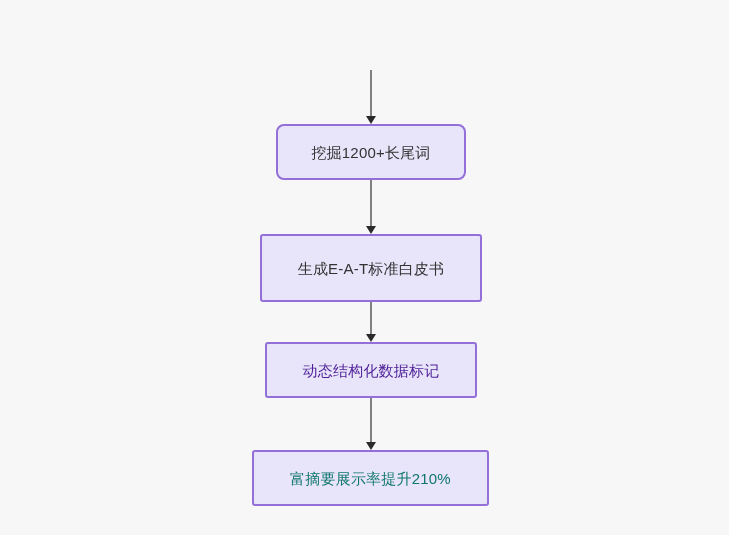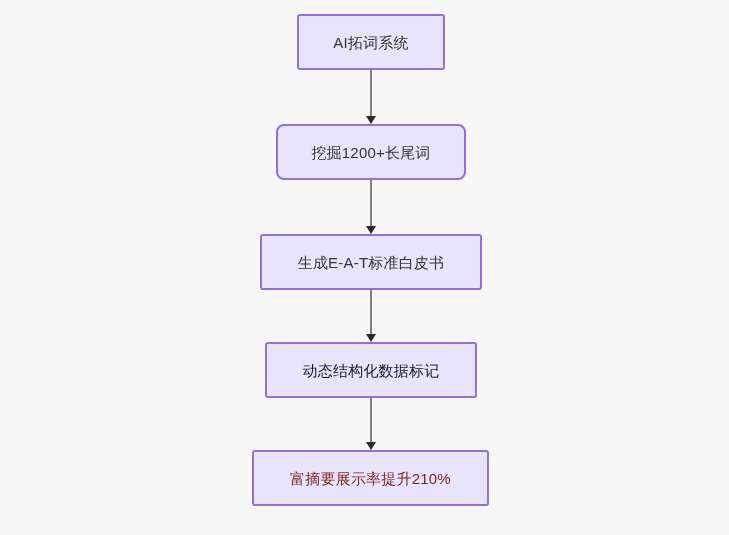--- a/index.html
+++ b/index.html
@@ -78,33 +78,30 @@
   <div class="edge" style="left: 371px; top: 290px; height: 52px;">
     <div class="edge-line" style="height: 45px; background: rgb(128, 128, 128);"></div>
     <div class="edge-head" style="top: 44px; border-top-color: rgb(42, 42, 42);"></div>
   </div>
 
   <div class="edge" style="left: 371px; top: 398px; height: 52px;">
     <div class="edge-line" style="height: 45px; background: rgb(128, 128, 128);"></div>
     <div class="edge-head" style="top: 44px; border-top-color: rgb(42, 42, 42);"></div>
   </div>
 
-  <div class="node" style="left: 297px; top: 14px; width: 148px; height: 56px; background: rgb(232, 228, 250); border-color: rgb(147, 112, 216); color: rgb(51, 51, 51);">
-    <span class="node-label">AI拓词系统</span>
-  </div>
 
   <div class="node" style="left: 276px; top: 124px; width: 190px; height: 56px; background: rgb(232, 228, 250); border-color: rgb(147, 112, 216); color: rgb(51, 51, 51); border-radius: 8px;">
     <span class="node-label">挖掘1200+长尾词</span>
   </div>
 
-  <div class="node" style="left: 260px; top: 234px; width: 222px; height: 56px; background: rgb(232, 228, 250); border-color: rgb(147, 112, 216); color: rgb(51, 51, 51);">
+  <div class="node" style="left: 260px; top: 234px; width: 222px; height: 68px; background: rgb(232, 228, 250); border-color: rgb(147, 112, 216); color: rgb(51, 51, 51);">
     <span class="node-label">生成E-A-T标准白皮书</span>
   </div>
 
-  <div class="node" style="left: 265px; top: 342px; width: 212px; height: 56px; background: rgb(232, 228, 250); border-color: rgb(147, 112, 216); color: #0f172a;">
+  <div class="node" style="left: 265px; top: 342px; width: 212px; height: 56px; background: rgb(232, 228, 250); border-color: rgb(147, 112, 216); color: #4c1d95;">
     <span class="node-label">动态结构化数据标记</span>
   </div>
 
-  <div class="node" style="left: 252px; top: 450px; width: 237px; height: 56px; background: rgb(232, 228, 250); border-color: rgb(147, 112, 216); color: #7f1d1d;">
+  <div class="node" style="left: 252px; top: 450px; width: 237px; height: 56px; background: rgb(232, 228, 250); border-color: rgb(147, 112, 216); color: #0f766e;">
     <span class="node-label">富摘要展示率提升210%</span>
   </div>
 
 </div>
 
 </body></html>

